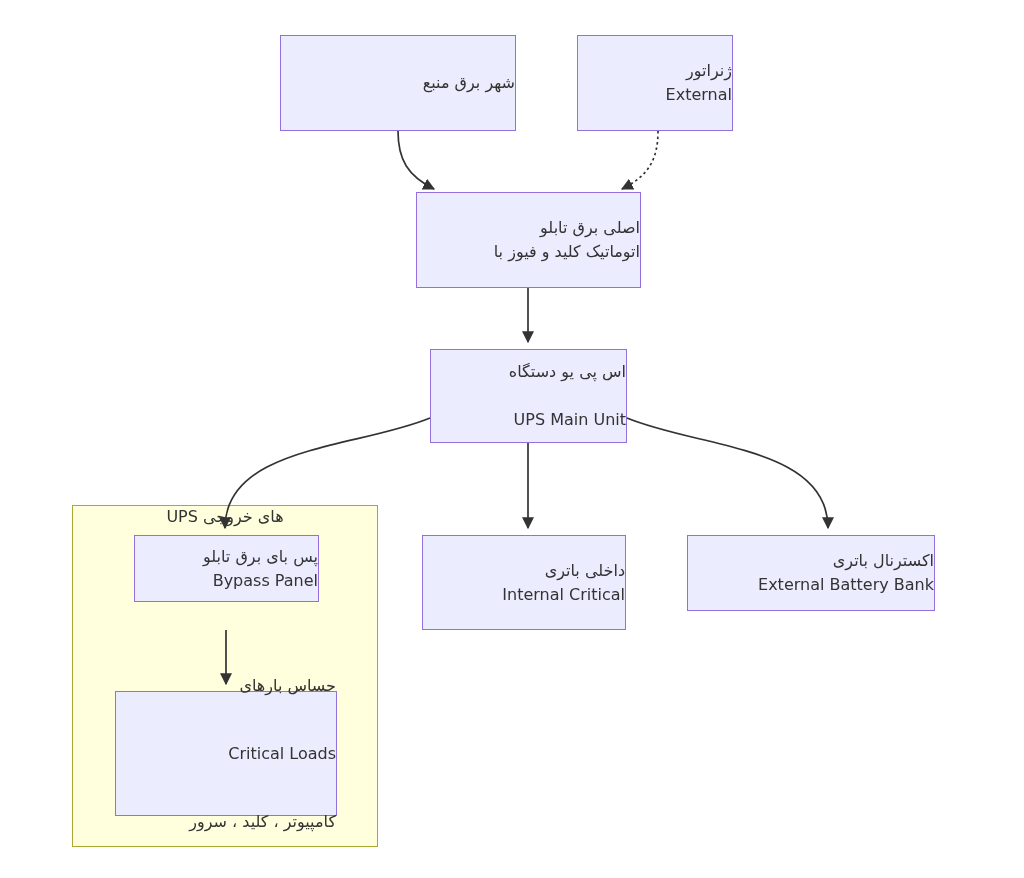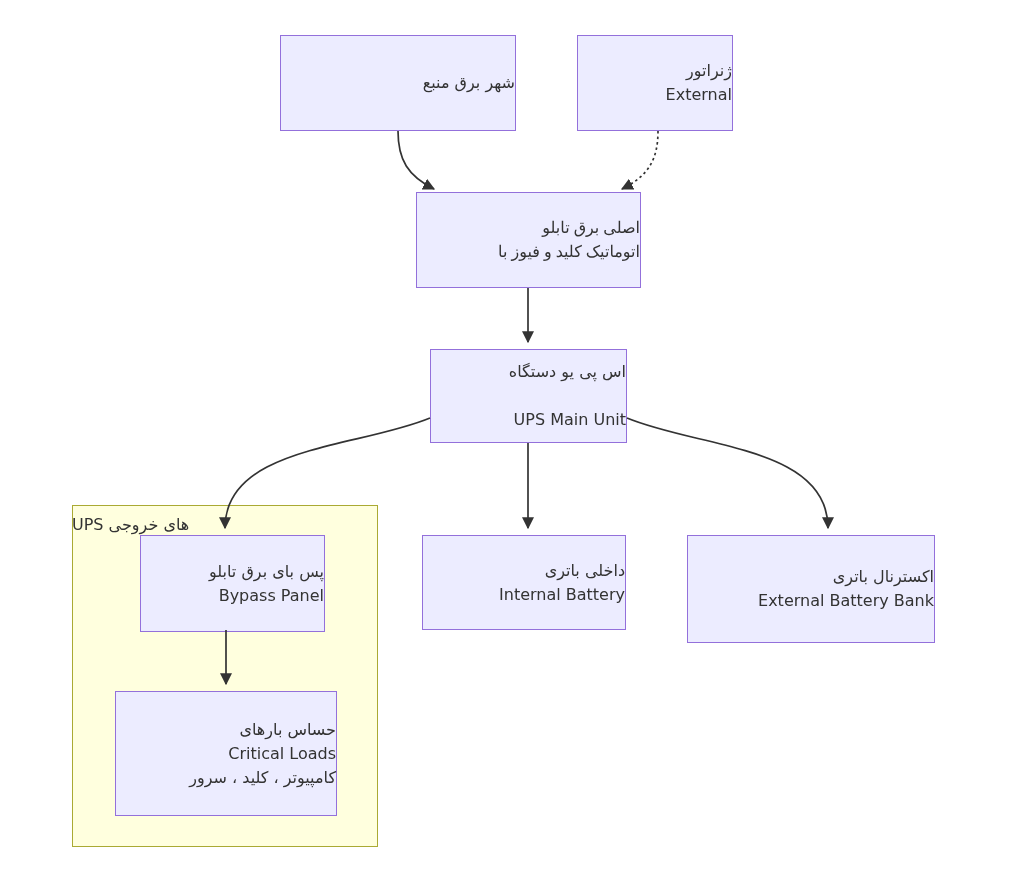--- a/index.html
+++ b/index.html
@@ -26,23 +26,23 @@
     box-sizing: border-box;
   }
   .subgraph {
     position: absolute;
     background: #ffffde;
     border: 1px solid #aaaa33;
     box-sizing: border-box;
   }
   .subgraph-title {
     position: absolute;
+    text-align: center;
     font-size: 16px;
     line-height: 22px;
-    margin-top: 8px;
   }
   
   .fa-line { direction: ltr; unicode-bidi: isolate; }
   .fa-line .w { display: inline-block; unicode-bidi: isolate; }
   svg.edges {
     position: absolute;
     left: 0; top: 0;
     width: 1024px; height: 878px;
     pointer-events: none;
   }
@@ -63,47 +63,47 @@
 
   <div class="node" style="left:280px; top:35px; width:236px; height:96px;">
     <div class="fa-line"><span class="w" dir="ltr">منبع</span> <span class="w" dir="ltr">برق</span> <span class="w" dir="ltr">شهر</span></div>
   </div>
 
   <div class="node" style="left:577px; top:35px; width:156px; height:96px;">
     <div class="fa-line"><span class="w" dir="ltr">ژنراتور</span></div>
     <div>External</div>
   </div>
 
-  <div class="node" style="left:416px; top:192px; width:225px; height:96px;font-family:Liberation Serif, serif;">
+  <div class="node" style="left:416px; top:192px; width:225px; height:96px;">
     <div class="fa-line"><span class="w" dir="ltr">تابلو</span> <span class="w" dir="ltr">برق</span> <span class="w" dir="ltr">اصلی</span></div>
     <div class="fa-line"><span class="w" dir="ltr">با</span> <span class="w" dir="ltr">فیوز</span> <span class="w" dir="ltr">و</span> <span class="w" dir="ltr">کلید</span> <span class="w" dir="ltr">اتوماتیک</span></div>
   </div>
 
   <div class="node" style="left:430px; top:349px; width:197px; height:94px;gap:24px;">
     <div class="fa-line"><span class="w" dir="ltr">دستگاه</span> <span class="w" dir="ltr">یو</span> <span class="w" dir="ltr">پی</span> <span class="w" dir="ltr">اس</span></div>
     <div>UPS Main Unit</div>
   </div>
 
-  <div class="node" style="left:140px; top:535px; width:185px; height:97px;">
+  <div class="node" style="left:134px; top:535px; width:185px; height:67px;">
     <div class="fa-line"><span class="w" dir="ltr">تابلو</span> <span class="w" dir="ltr">برق</span> <span class="w" dir="ltr">بای</span> <span class="w" dir="ltr">پس</span></div>
     <div>Bypass Panel</div>
   </div>
 
-  <div class="node" style="left:115px; top:691px; width:222px; height:125px;">
+  <div class="node" style="left:115px; top:691px; width:222px; height:125px;gap:44px;">
     <div class="fa-line"><span class="w" dir="ltr">بارهای</span> <span class="w" dir="ltr">حساس</span></div>
     <div>Critical Loads</div>
     <div class="fa-line"><span class="w" dir="ltr">سرور</span> <span class="w" dir="ltr">،</span> <span class="w" dir="ltr">کلید</span> <span class="w" dir="ltr">،</span> <span class="w" dir="ltr">کامپیوتر</span></div>
   </div>
 
   <div class="node" style="left:422px; top:535px; width:204px; height:95px;">
     <div class="fa-line"><span class="w" dir="ltr">باتری</span> <span class="w" dir="ltr">داخلی</span></div>
-    <div>Internal Battery</div>
+    <div>Internal Critical</div>
   </div>
 
-  <div class="node" style="left:687px; top:535px; width:248px; height:108px;">
+  <div class="node" style="left:687px; top:535px; width:248px; height:76px;">
     <div class="fa-line"><span class="w" dir="ltr">باتری</span> <span class="w" dir="ltr">اکسترنال</span></div>
     <div>External Battery Bank</div>
   </div>
 
   <svg class="edges" viewBox="0 0 1024 878" xmlns="http://www.w3.org/2000/svg">
     <defs>
       <marker id="arrow" viewBox="0 0 10 10" refX="9" refY="5" markerWidth="12" markerHeight="12" markerUnits="userSpaceOnUse" orient="auto">
         <path d="M0,0 L10,5 L0,10 Z" fill="#333333"></path>
       </marker>
     </defs>

